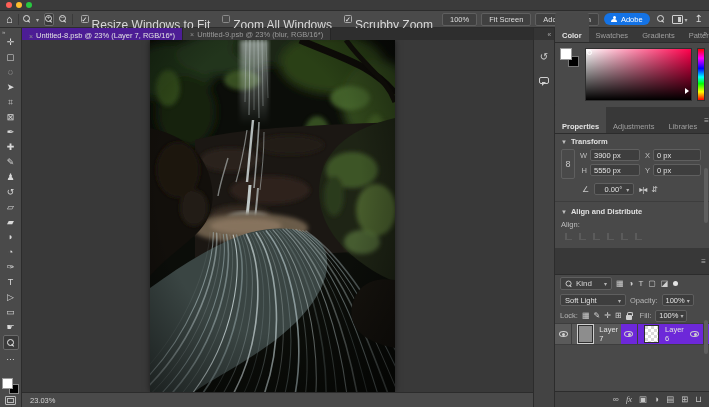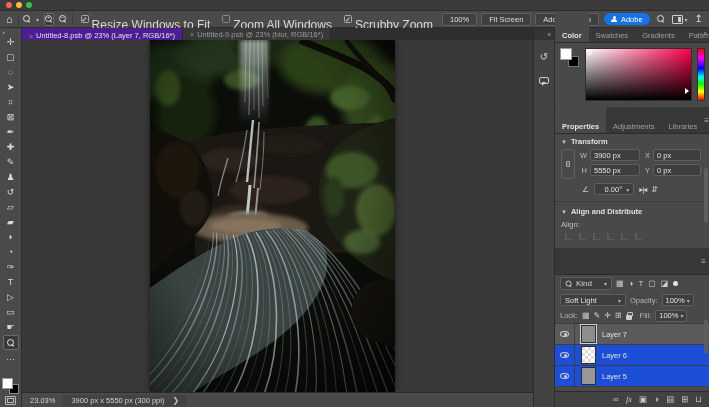--- a/index.html
+++ b/index.html
@@ -165,23 +165,23 @@
   .dimlabel { color:#b5b5b5; font-size:7.5px; }
   .pct-dd { padding:0 3px; gap:2px; }
   .lockrow { height:16px; display:flex; align-items:center; gap:4px; padding:0 5px; flex:0 0 auto;
     border-bottom:1px solid #3d3d3d; }
   .lockicons { display:flex; gap:4px; align-items:center; }
   .licon { color:#cfcfcf; font-size:8px; line-height:1; }
   .minilock { width:6px; height:5px; background:#cfcfcf; border-radius:1px; position:relative; margin-top:3px; }
   .minilock::before { content:""; position:absolute; left:1px; top:-3px; width:4px; height:3px;
     border:1px solid #cfcfcf; border-bottom:none; border-radius:2px 2px 0 0; }
 
-  .layerlist { flex:1; display:flex; flex-direction:column; min-height:0; }
+  .layerlist { flex:1; display:flex; min-height:0; }
   .layerrow { height:21px; display:flex; align-items:center; border-bottom:1px solid #3e3e3e;
-    background:#1d4ed8; }
+    background:#6d28d9; }
   .layerrow.sel { background:#5a5a5a; }
   .eyecell { width:20px; display:flex; align-items:center; justify-content:center;
     border-right:1px solid #3e3e3e; align-self:stretch; }
   .eye { width:9px; height:6px; border:1px solid #d0d0d0; border-radius:50%; position:relative; }
   .eye::after { content:""; position:absolute; left:2.5px; top:1px; width:3px; height:3px;
     border-radius:50%; background:#d0d0d0; }
   .thumb { width:15px; height:18px; margin:0 6px; border:1px solid #2e2e2e; flex:0 0 auto; }
   .thumb.gray { background:#8d8d8d; } .thumb.gray2 { background:#979797; }
   .thumb.checker { background:repeating-conic-gradient(#ffffff 0 25%, #d9d9d9 0 50%) 0 0/6px 6px; }
   .layerrow.sel .thumb { outline:1px solid #cfcfcf; }
@@ -425,24 +425,20 @@
             <ellipse cx="226" cy="170" rx="20" ry="26" fill="#4c6530" opacity="0.85"></ellipse>
             <ellipse cx="212" cy="202" rx="18" ry="12" fill="#57743a" opacity="0.7"></ellipse>
             <ellipse cx="184" cy="156" rx="10" ry="20" fill="#2c3a1c"></ellipse>
           </g>
           <path d="M245,240 C222,236 206,246 202,266 C198,288 214,302 245,308 Z" fill="#16130e"></path>
           <rect x="0" y="0" width="245" height="352" fill="url(#vig)"></rect>
         </svg>
       </div>
       <div class="statusbar">
         <span>23.03%</span>
-        <span class="statusfield">
-          <span>3900 px x 5550 px (300 ppi)</span>
-          <span class="status-chev">❯</span>
-        </span>
       </div>
     </div>
 
     <div class="dock">
       <div class="dock-head">
           <span>«</span>
         </div>
       <span class="dock-icon">↺</span>
       <span class="dock-icon">
           <span class="bubble"></span>

